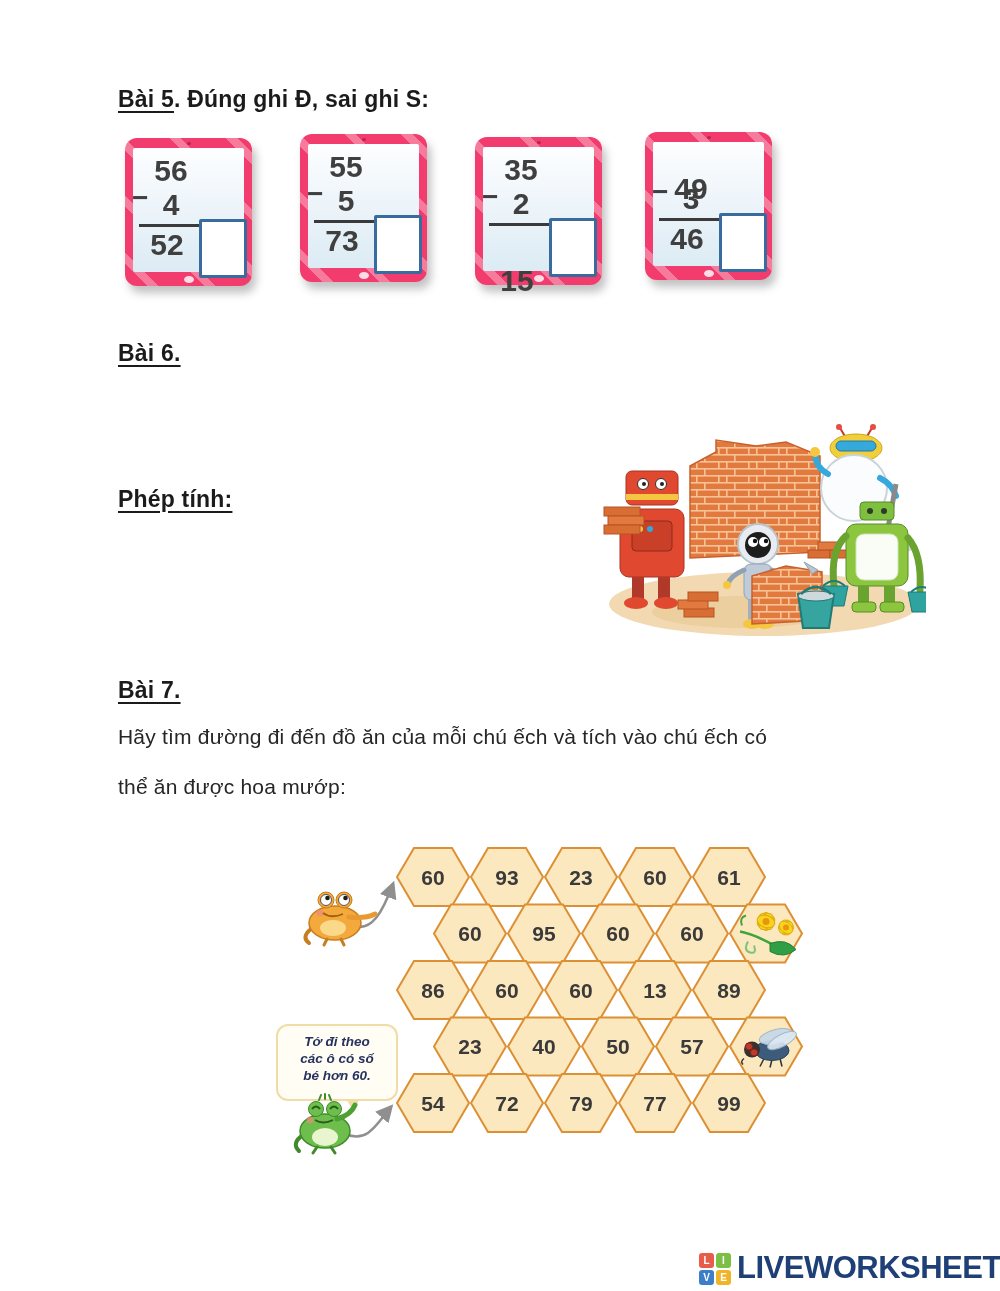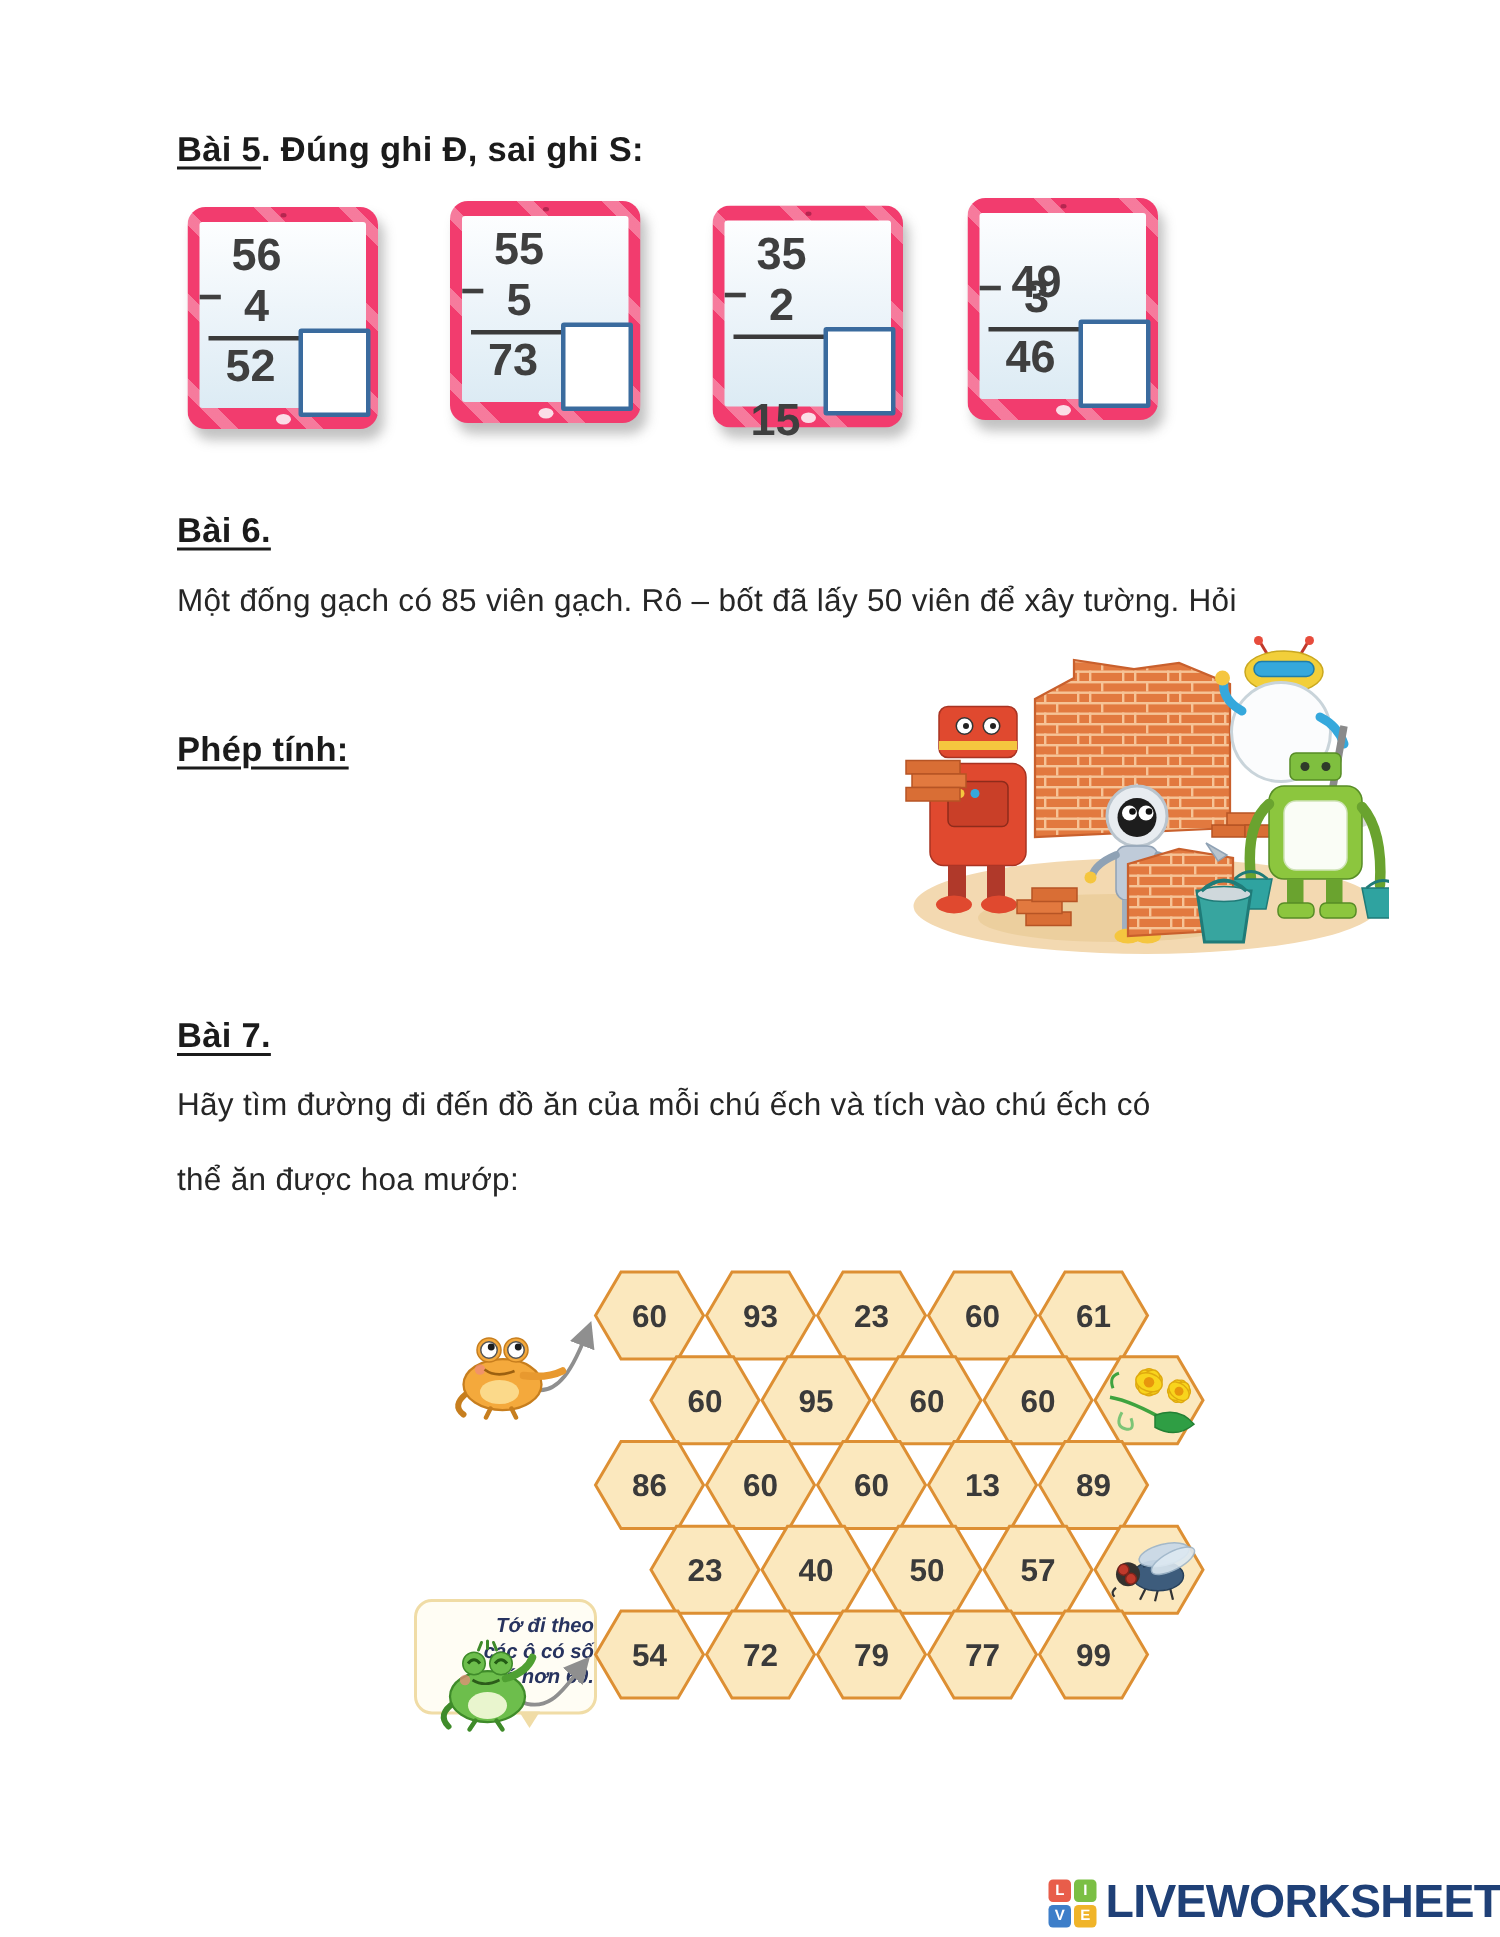--- a/index.html
+++ b/index.html
@@ -101,21 +101,20 @@
     <div class="num" style="top:16px;margin-top:24px;">49</div>
     <div class="minus">−</div>
     <div class="num" style="top:50px;">3</div>
     <div class="hline"></div>
     <div class="num" style="top:90px;left:12px;">46</div>
     <div class="ansbox"></div>
     <div class="home"></div>
   </div>
 
   <div class="abs heading u" style="left:118px;top:340px;">Bài 6.</div>
-  <div class="abs body-text" style="left:118px;top:389px;">Một đống gạch có 85 viên gạch. Rô – bốt đã lấy 50 viên để xây tường. Hỏi</div>
   <div class="abs heading u" style="left:118px;top:486px;">Phép tính:</div>
 
   <svg class="abs" style="left:602px;top:416px;" width="324" height="224" viewBox="0 0 324 224">
     <defs>
       <pattern id="brickpat" width="30" height="14" patternUnits="userSpaceOnUse">
         <rect width="30" height="14" fill="#e2793f"></rect>
         <rect x="0" y="0" width="30" height="1.6" fill="#f6c396"></rect>
         <rect x="14" y="0" width="1.6" height="7" fill="#f6c396"></rect>
         <rect x="0" y="7" width="30" height="1.6" fill="#f6c396"></rect>
         <rect x="28" y="7" width="1.6" height="7" fill="#f6c396"></rect>
@@ -227,21 +226,21 @@
       <rect x="0" y="8" width="30" height="9" fill="#e2793f" stroke="#b65425"></rect>
       <rect x="10" y="0" width="30" height="9" fill="#d96e35" stroke="#b65425"></rect>
     </g>
   </svg>
 
 
   <div class="abs heading u" style="left:118px;top:677px;">Bài 7.</div>
   <div class="abs body-text" style="left:118px;top:775px;">thể ăn được hoa mướp:</div>
   <div class="abs body-text" style="left:118px;top:725px;">Hãy tìm đường đi đến đồ ăn của mỗi chú ếch và tích vào chú ếch có</div>
 
-  <div class="bubble" style="left:276px;top:1066px;width:118px;height:66px;text-align:right;">
+  <div class="bubble" style="left:276px;top:1024px;width:118px;height:66px;">
     <span>Tớ đi theo</span>
     <span>các ô có số</span>
     <span>bé hơn 60.</span>
   </div>
 
   <svg id="maze-svg" class="abs" style="left:270px;top:810px;" width="540" height="355" viewBox="0 0 540 355">
     <defs>
       <marker id="arrh" viewBox="0 0 10 10" refX="8" refY="5" markerWidth="7" markerHeight="7" orient="auto">
         <path d="M0 0 L10 5 L0 10 z" fill="#8f8f8f"></path>
       </marker>

